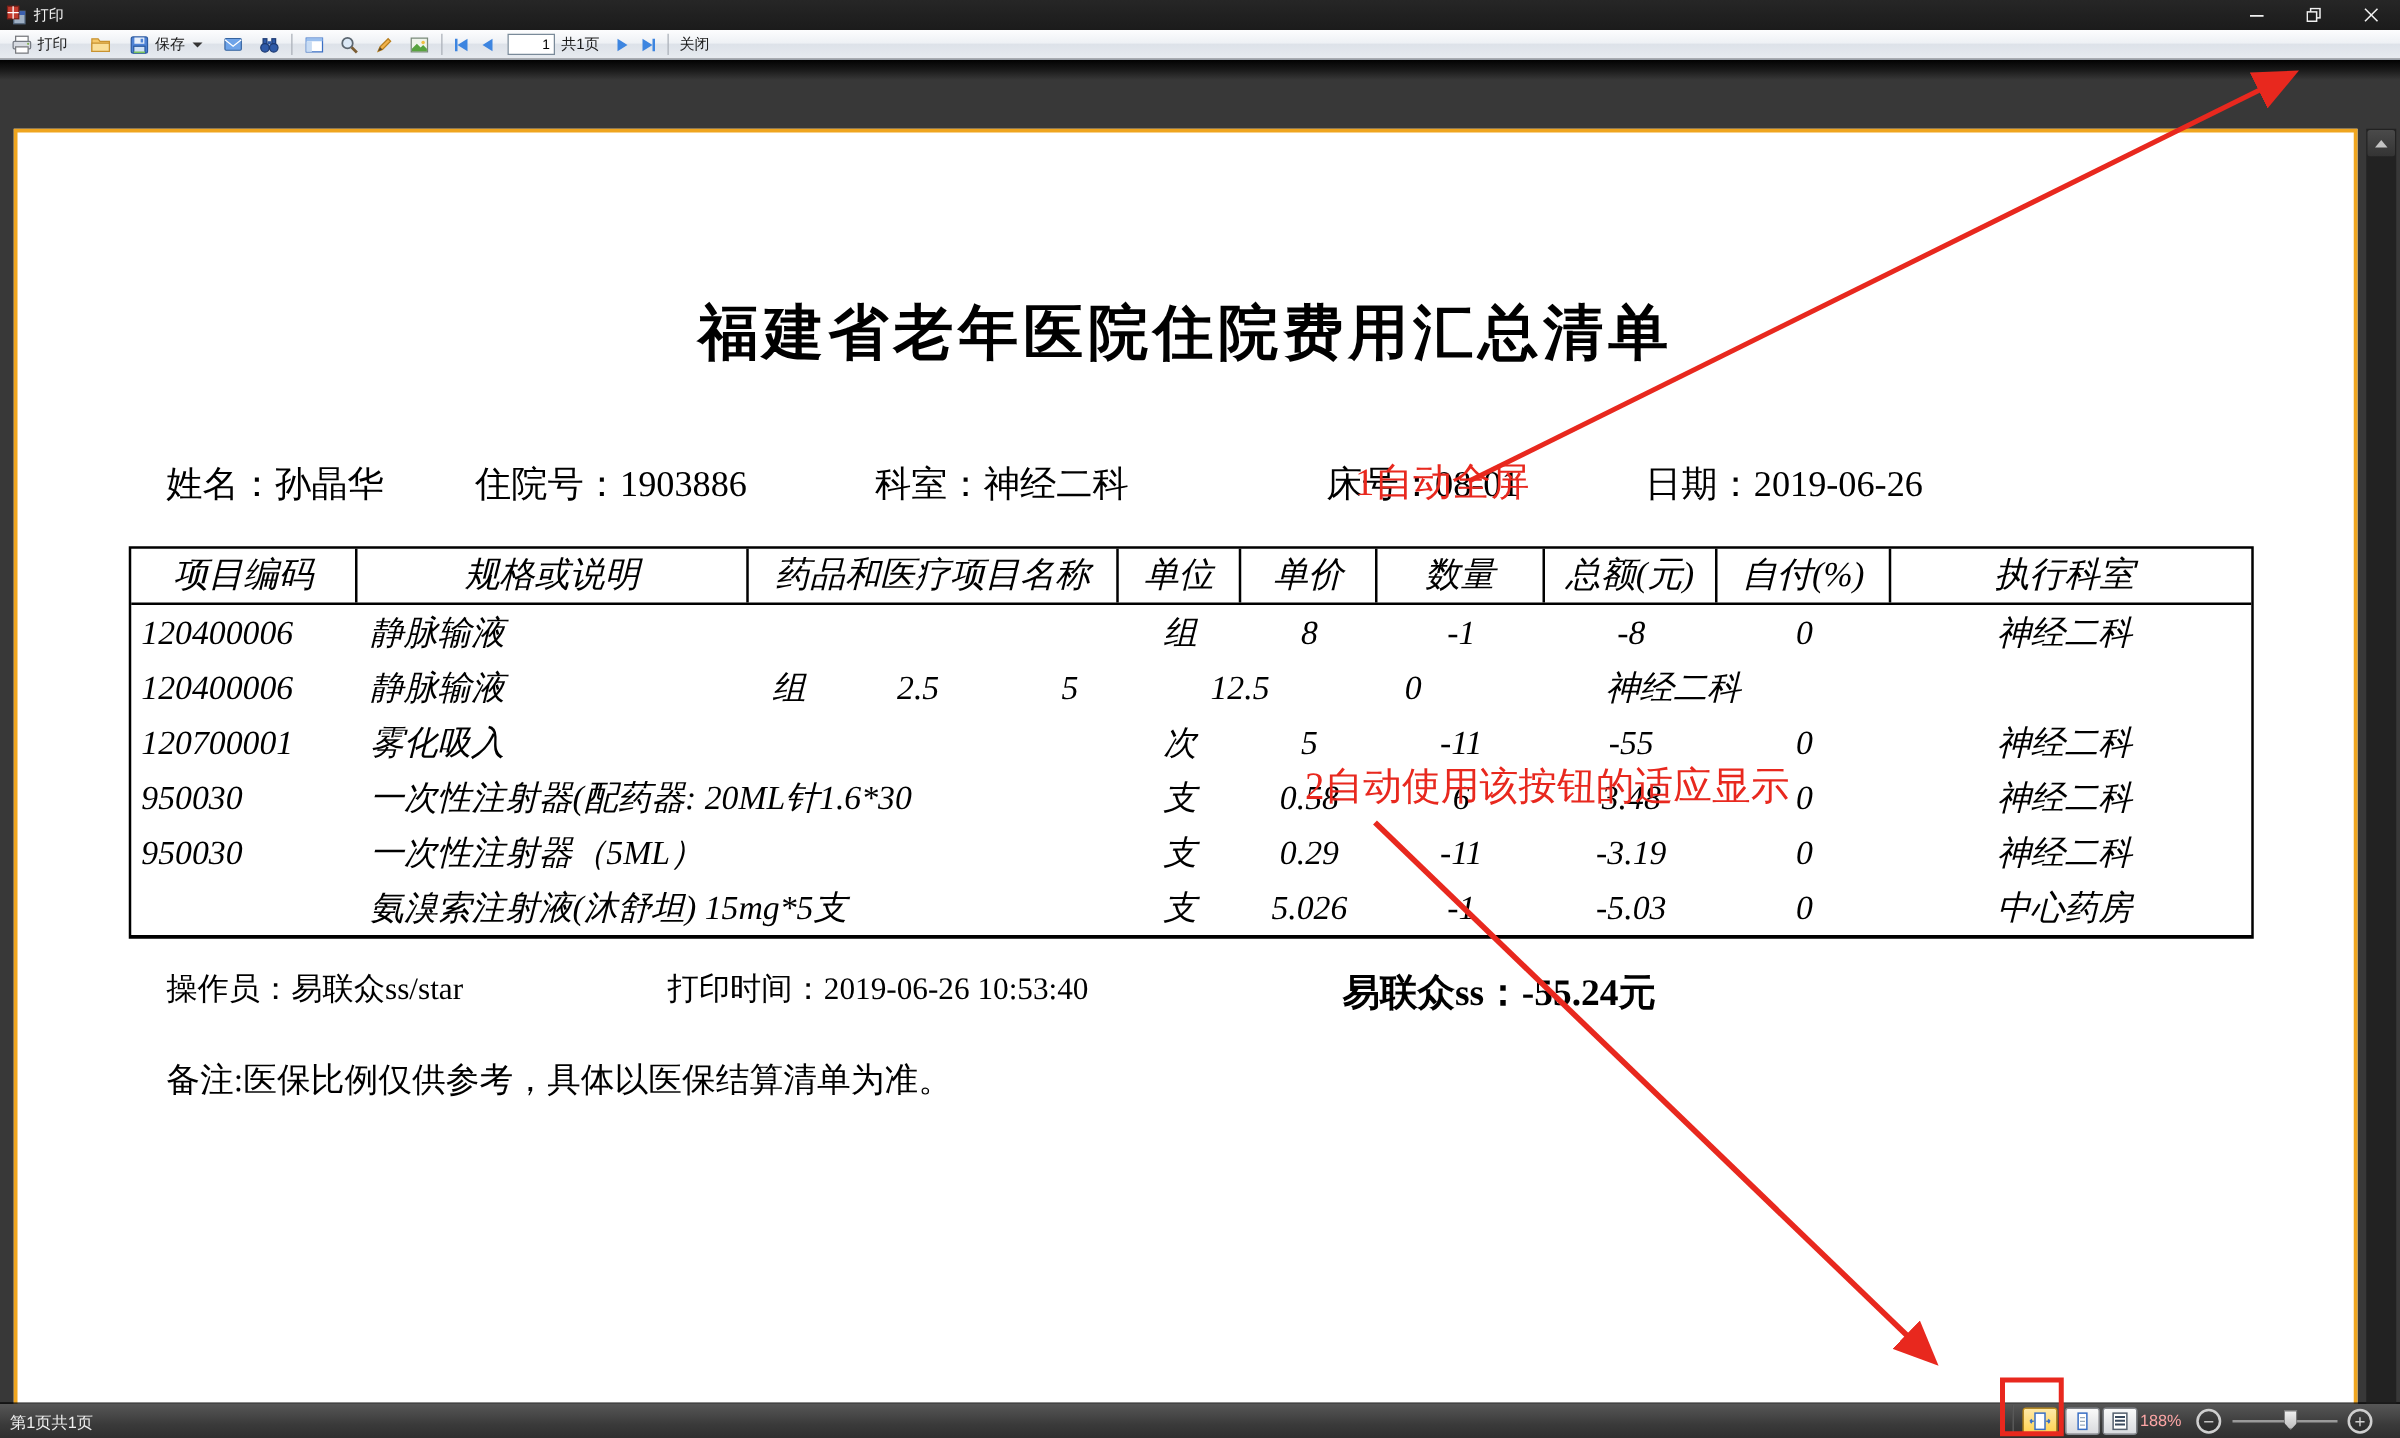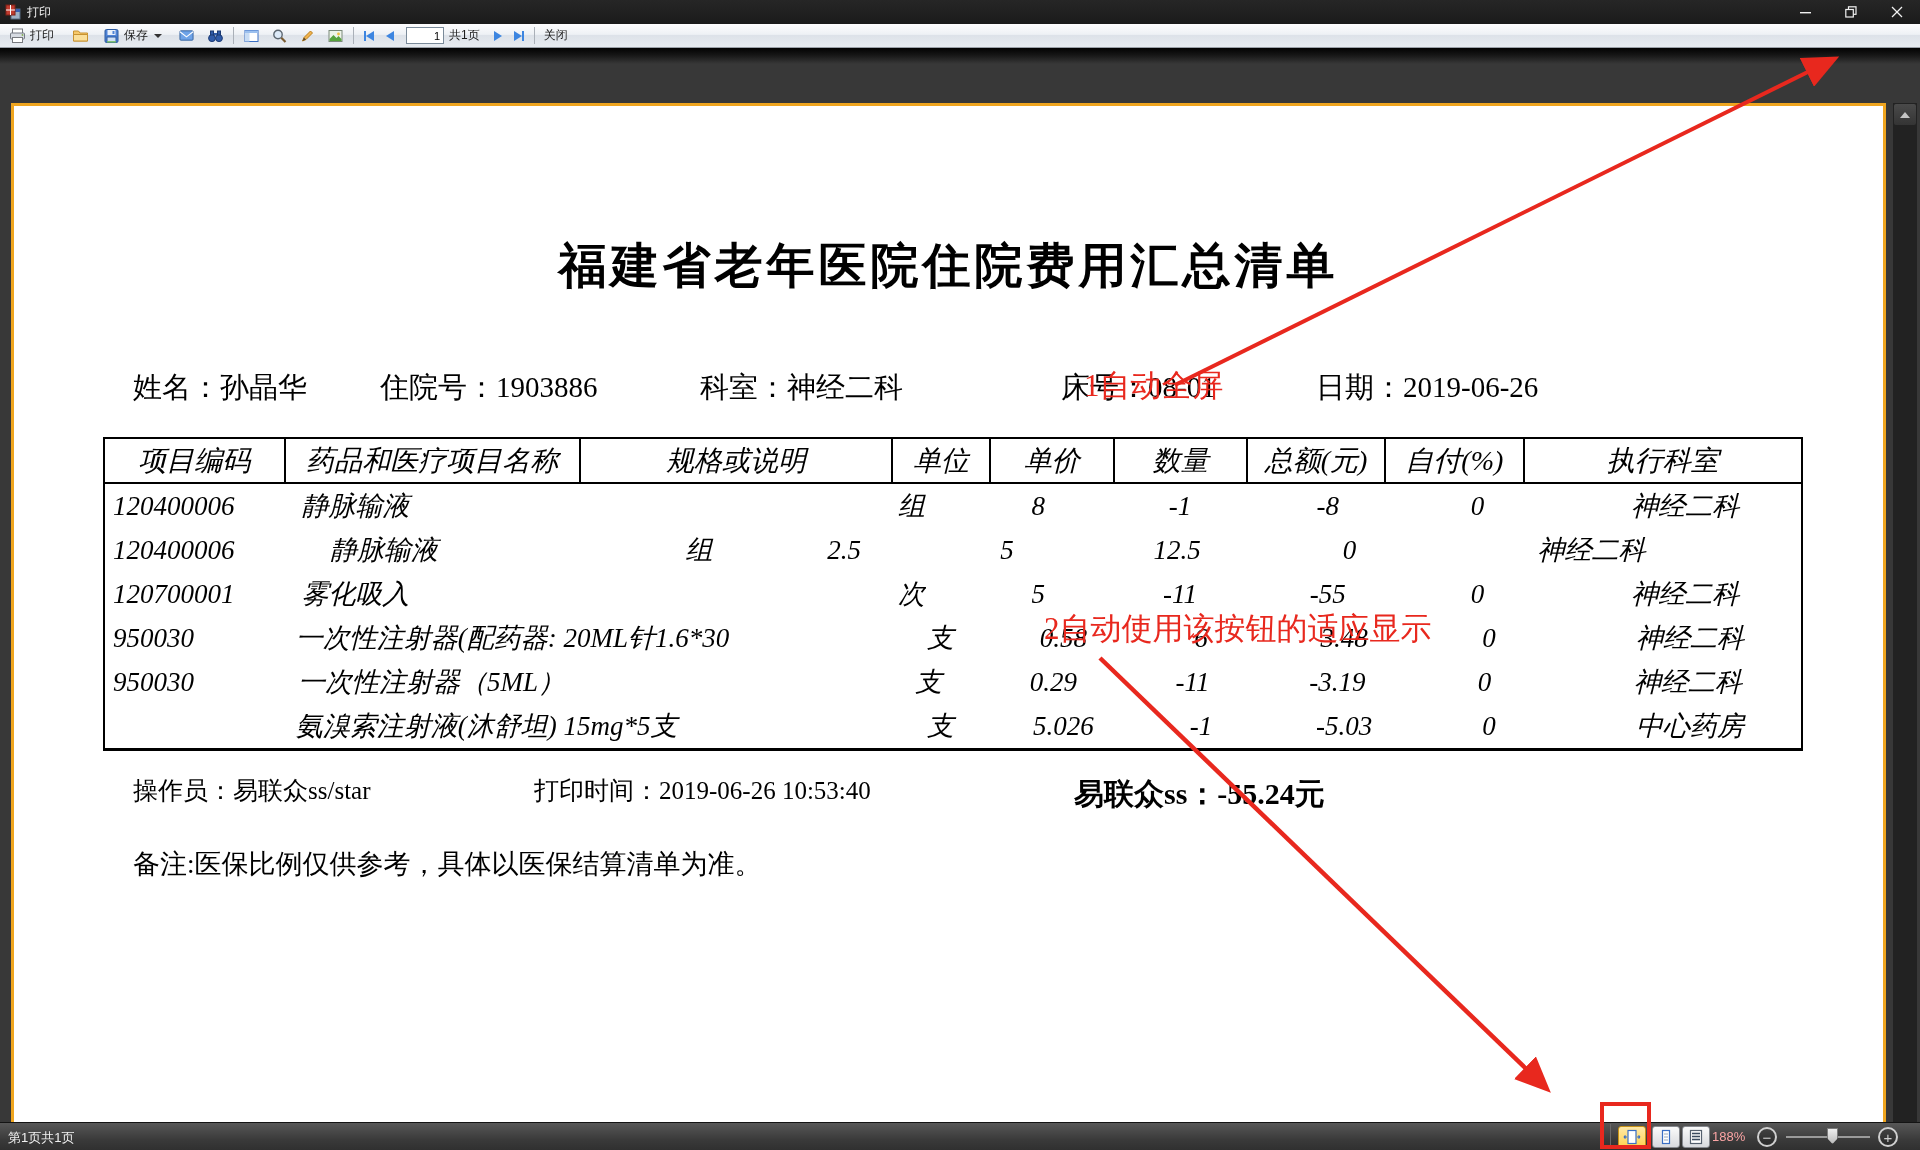--- a/index.html
+++ b/index.html
@@ -63,23 +63,23 @@
   
   .doc { position:absolute; left:0; top:0; width:100%; height:100%;
          font-family:"Liberation Serif","DejaVu Serif",serif; color:#000; }
   .doc-title { position:absolute; left:0; top:128px; width:100%; text-align:center;
                font-size:48px; font-weight:bold; letter-spacing:4px; }
   .info-row  { position:absolute; top:262px; font-size:29px; white-space:nowrap; }
   .htable { position:absolute; left:89px; top:331px; width:1700px; border:2px solid #000; border-bottom-width:3px;font-style:italic; }
   .hrow { display:flex; height:45px; border-bottom:2px solid #000; }
   .hcell { line-height:43px; text-align:center; font-size:28px; border-right:2px solid #000; }
   .hcell.c8 { border-right:none; }
-  .trow { display:flex; height:44px;gap:34px; }
+  .trow { display:flex; height:44px; }
   .bcell { line-height:44px; font-size:27px; text-align:center; }
-  .c0{width:181px;} .c1{width:296px;} .c2{width:313px;} .c3{width:98px;} .c4{width:124px;text-align:center;}
+  .c0{width:181px;} .c1{width:296px;} .c2{width:313px;} .c3{width:98px;} .c4{width:109px;text-align:center;}
   .c5{width:134px;} .c6{width:138px;} .c7{width:139px;} .c8{width:277px;}
   .trow .c0 { text-align:left; padding-left:8px; }
   .trow .c1 { text-align:left; padding-left:10px; white-space:nowrap; overflow:visible; }
   .trow .c2 { text-align:left; padding-left:2px;  white-space:nowrap; overflow:hidden; }
   .footer-row { position:absolute; top:668px; font-size:25px; white-space:nowrap; }
   .total { font-weight:bold; font-size:30px; }
   .remark { position:absolute; left:119px; top:740px; font-size:27px; }
 
   
   .overlay { position:absolute; left:0; top:0; width:1920px; height:1150px; pointer-events:none; z-index:40; }
@@ -228,22 +228,22 @@
       <div class="info-row" style="left:1047px">
         <span>床号：</span><span>08-01</span>
       </div>
       <div class="info-row" style="left:1302px">
         <span>日期：</span><span>2019-06-26</span>
       </div>
 
       <div class="htable">
         <div class="hrow">
             <div class="hcell c0">项目编码</div>
+            <div class="hcell c2">规格或说明</div>
             <div class="hcell c1">药品和医疗项目名称</div>
-            <div class="hcell c2">规格或说明</div>
             <div class="hcell c3">单位</div>
             <div class="hcell c4">单价</div>
             <div class="hcell c5">数量</div>
             <div class="hcell c6">总额(元)</div>
             <div class="hcell c7">自付(%)</div>
             <div class="hcell c8">执行科室</div>
           </div>
         <div>
             <div class="trow">
     <div class="bcell c0">120400006</div>

